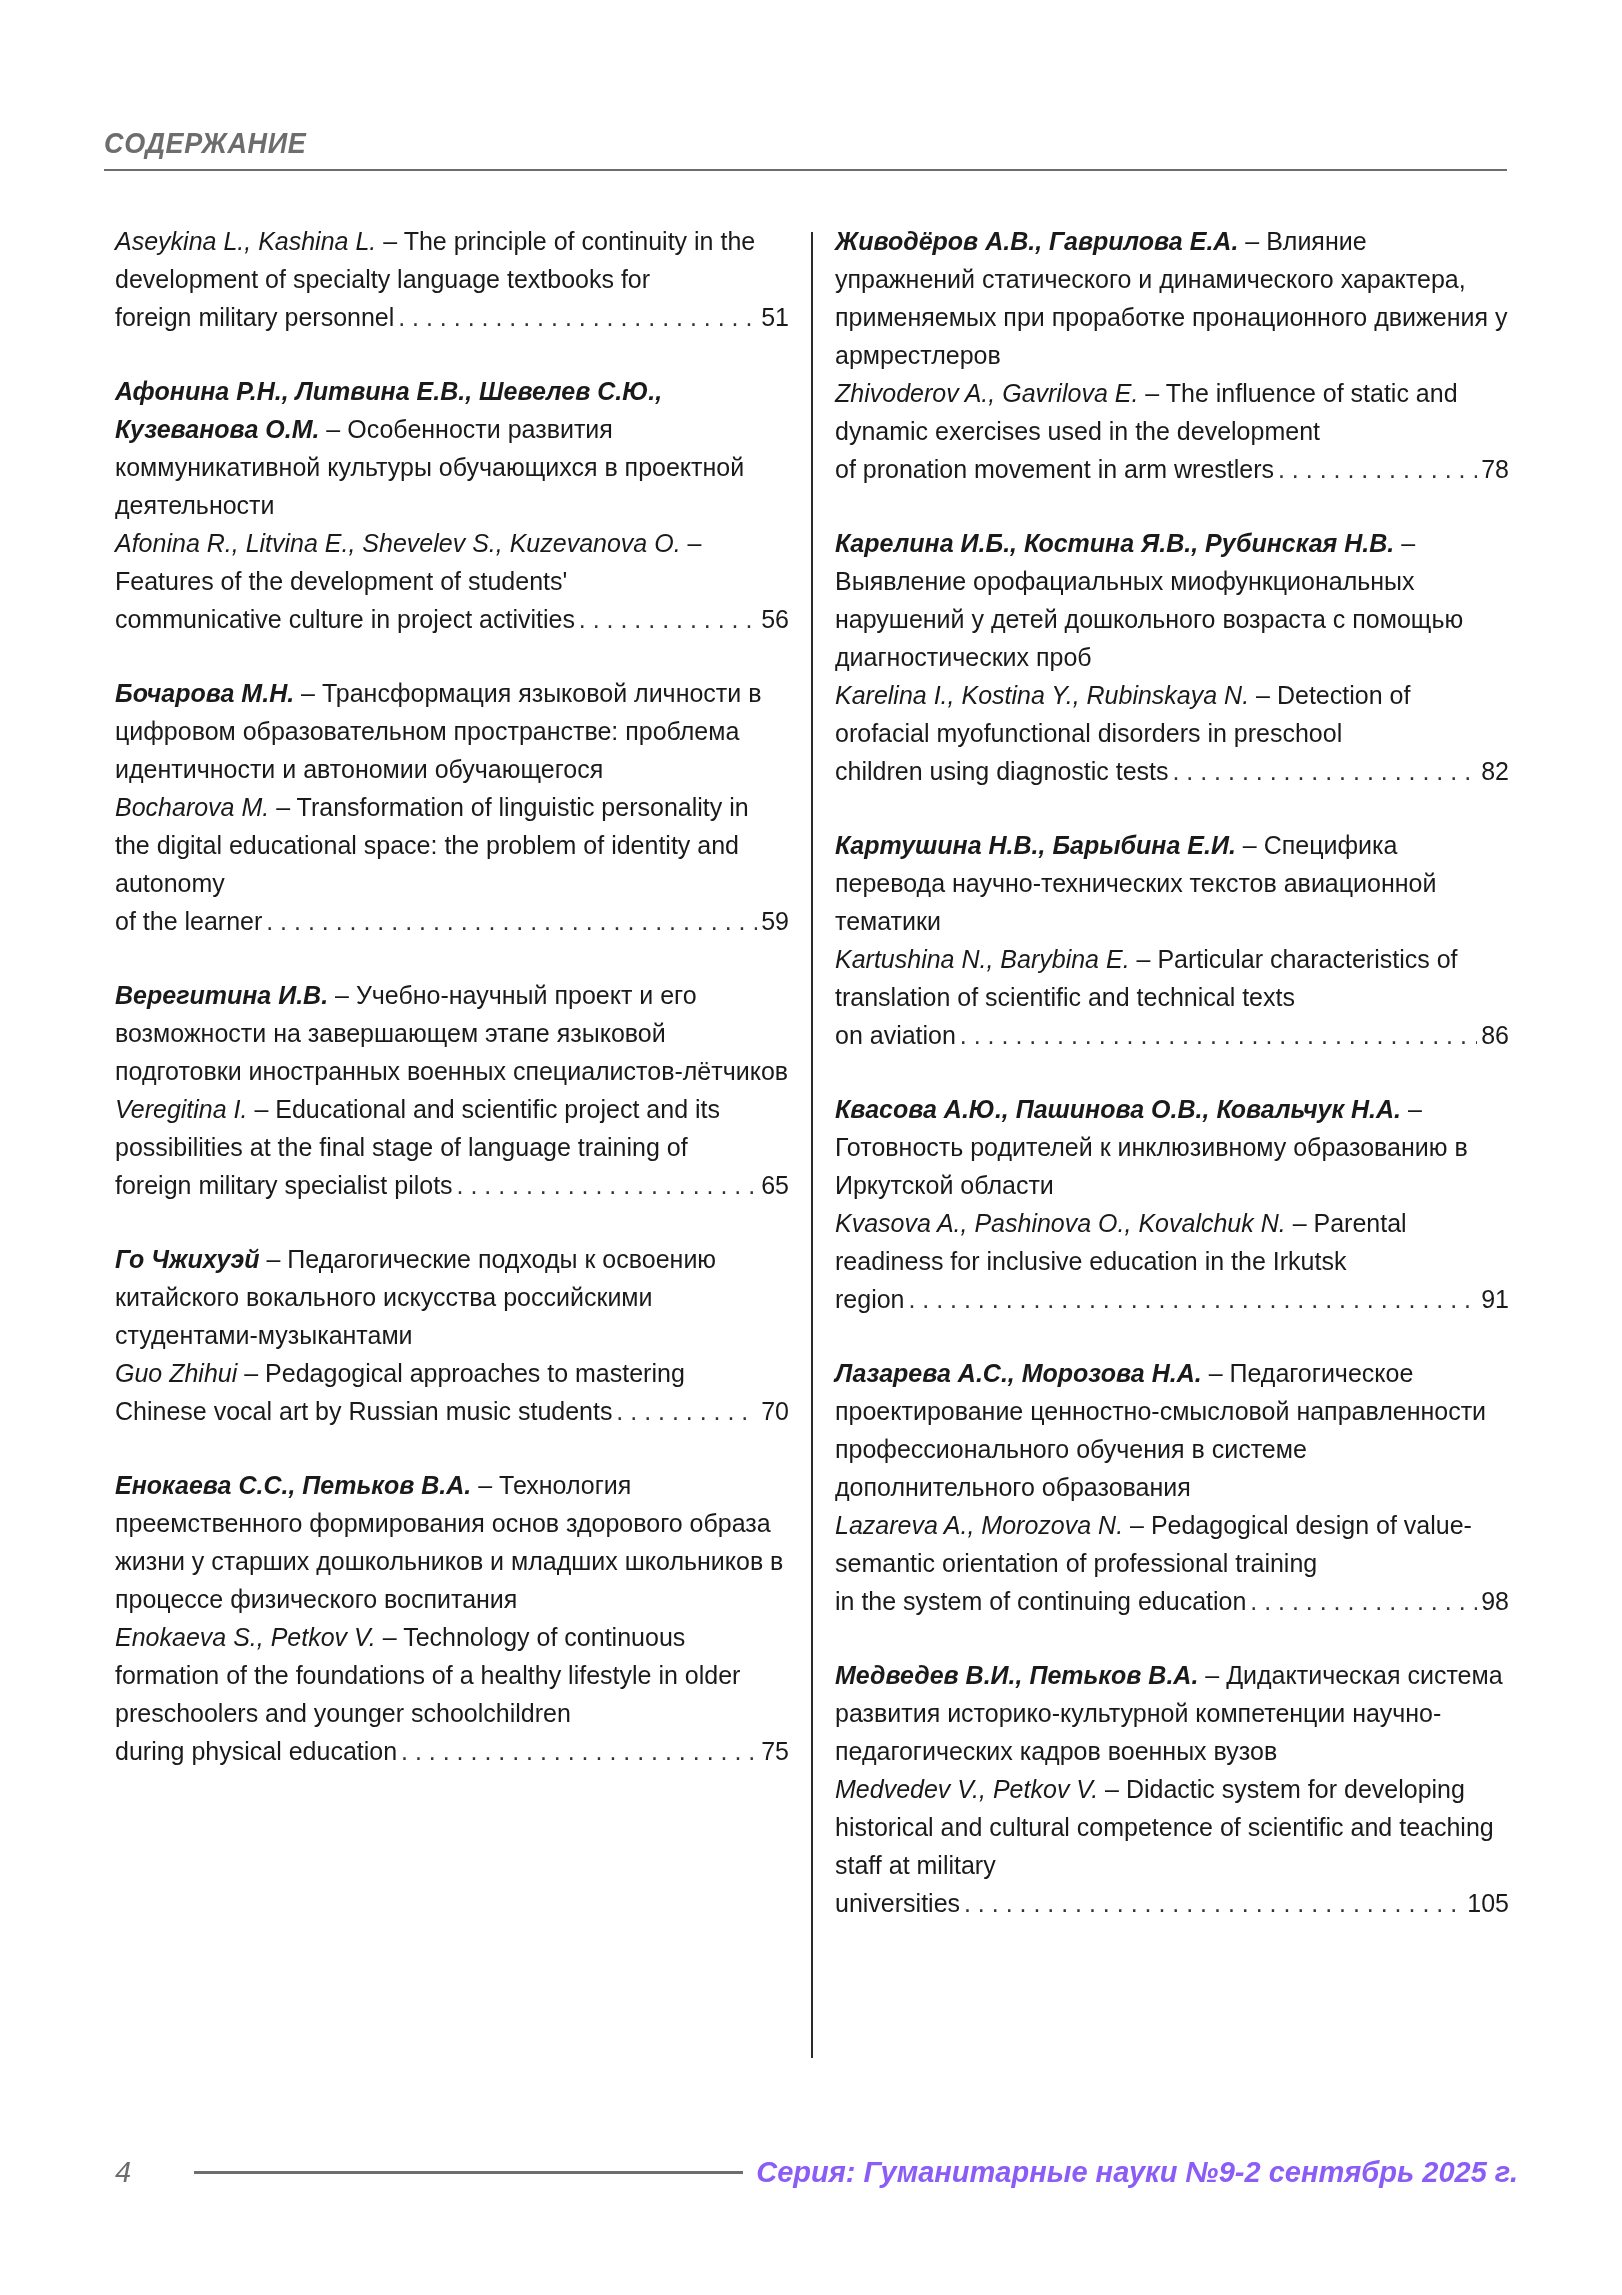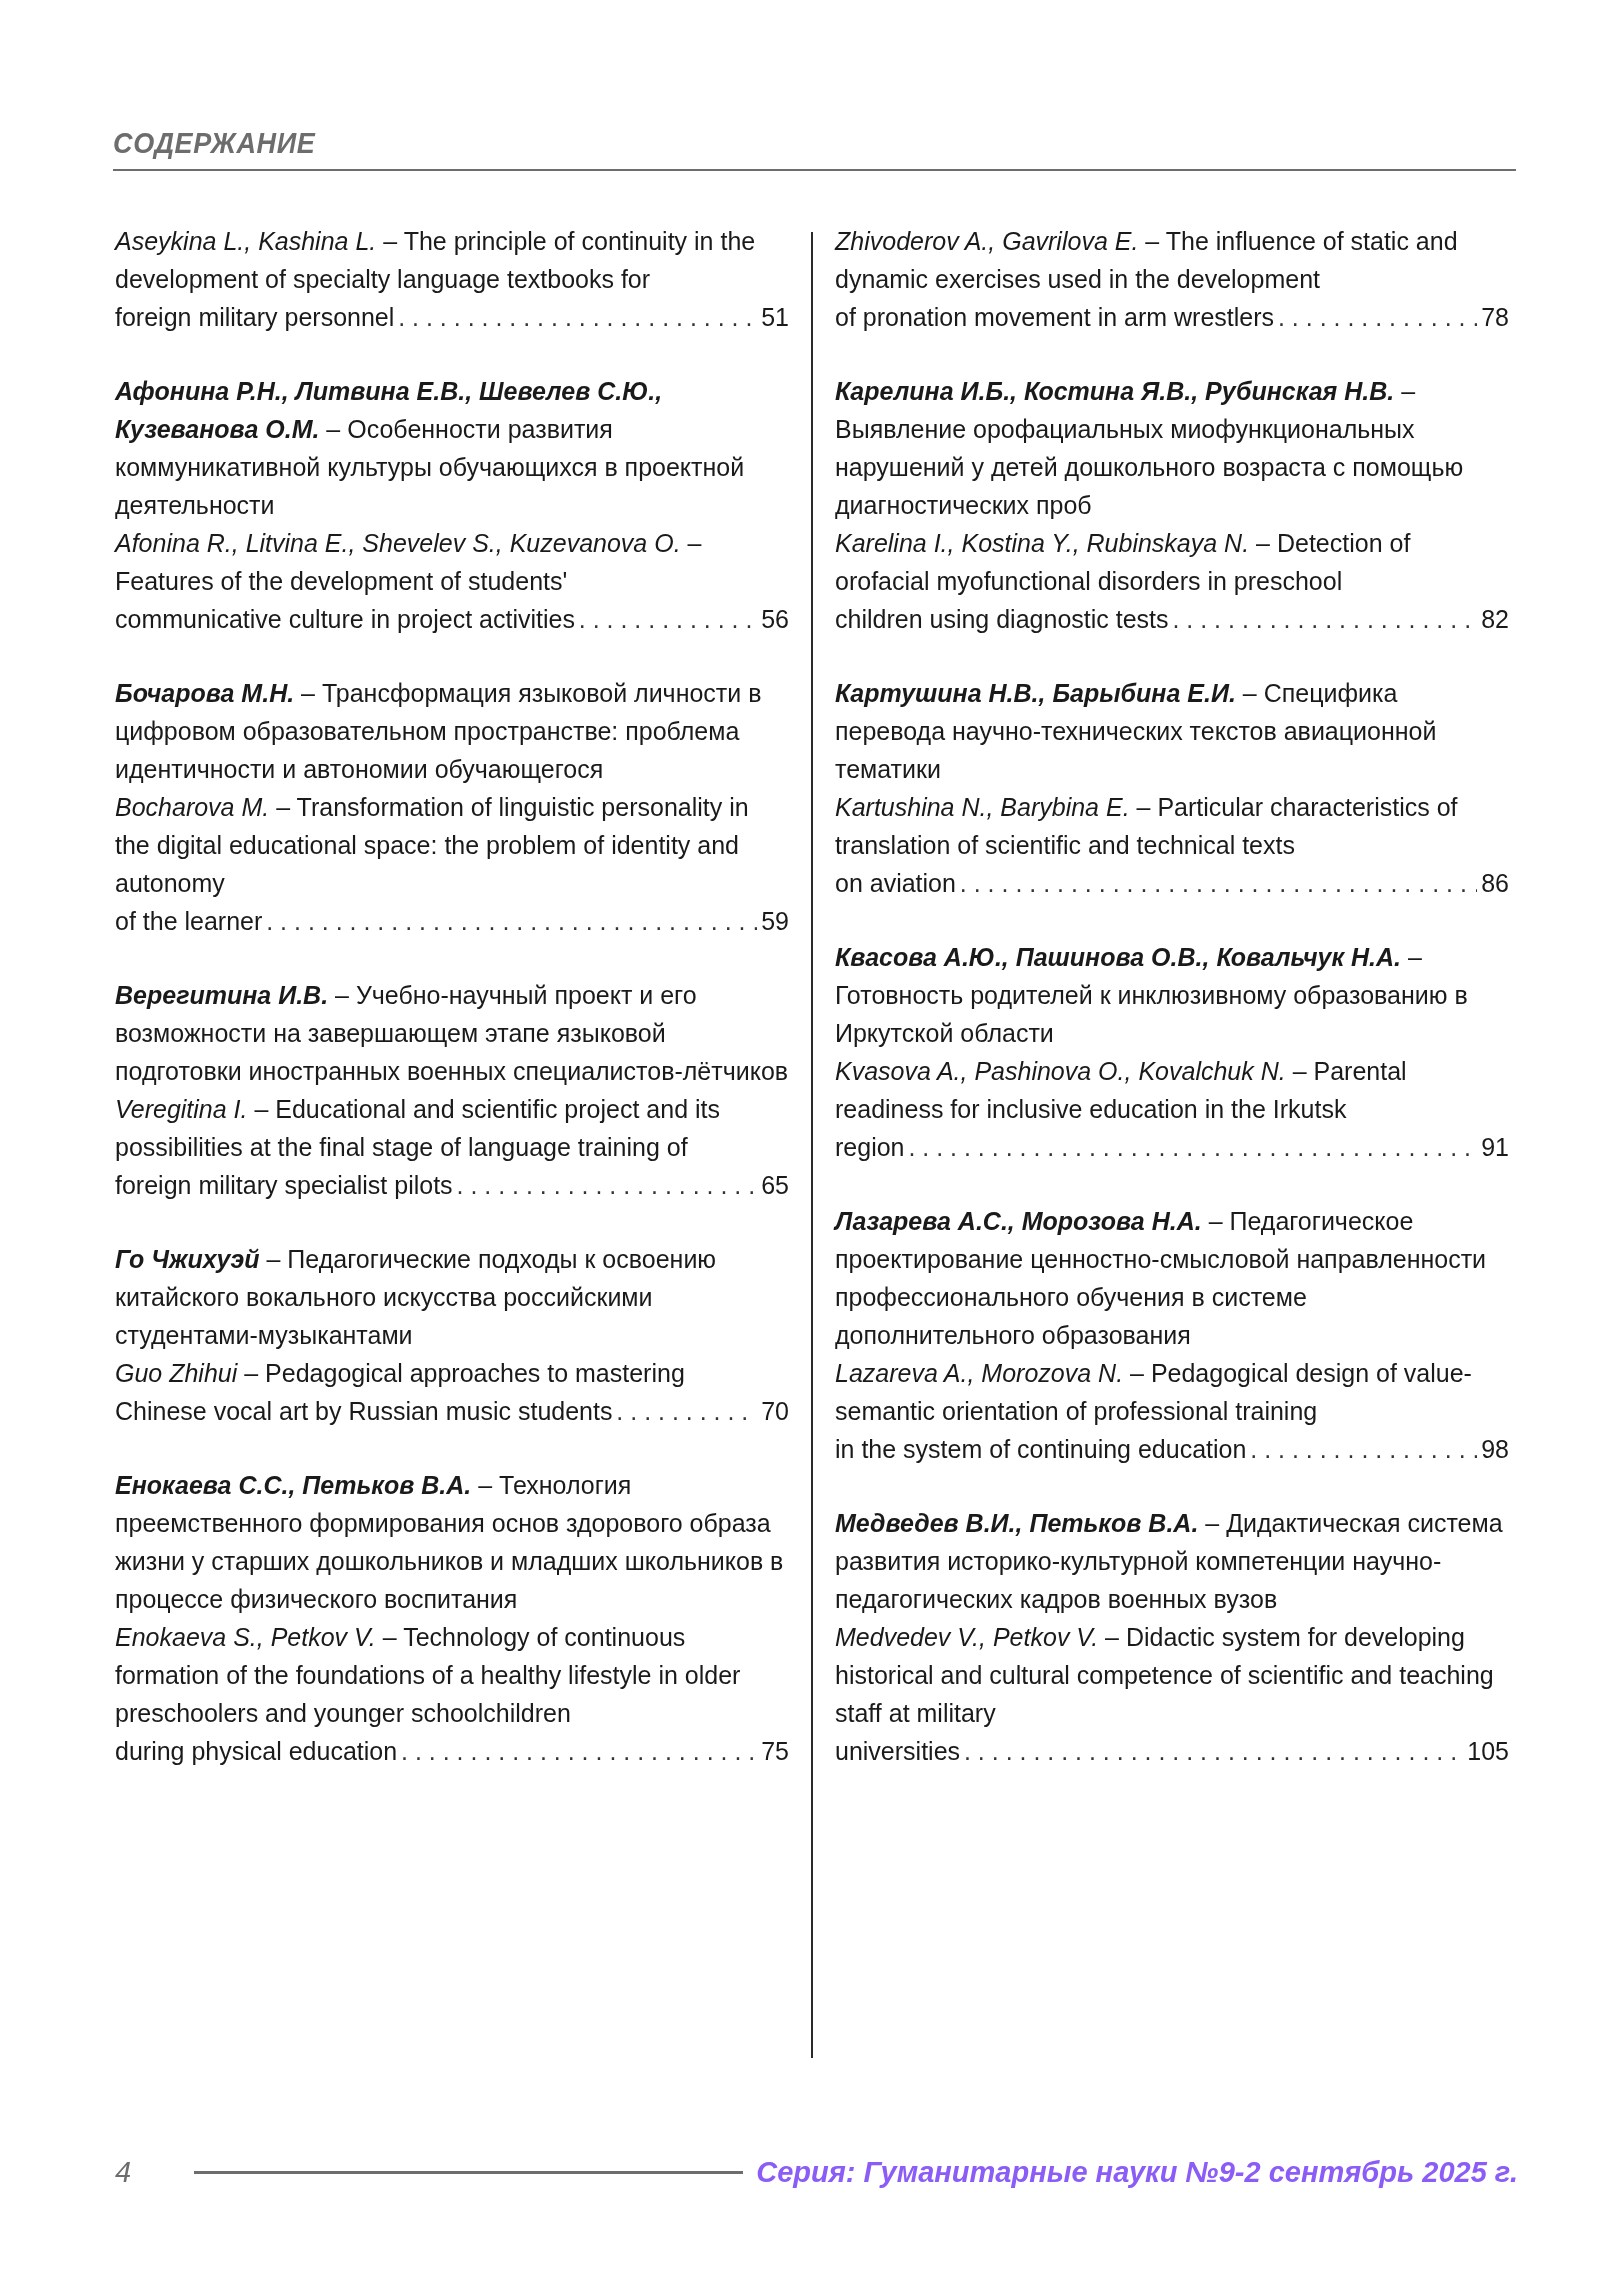--- a/index.html
+++ b/index.html
@@ -1,17 +1,17 @@
 <!DOCTYPE html>
 <html style="font-size:10.5px"><head>
   <meta charset="utf-8">
   <style>
     html, body { margin: 0; padding: 0; background: #ffffff; }
     body { width: 1623px; height: 2295px; position: relative; overflow: hidden; color: #1a1a1a; }
-    .page-header { position: absolute; left: 113px; top: 124px; width: 1403px; }
+    .page-header { position: absolute; left: 104px; top: 124px; width: 1403px; }
     .page-title {
       font-family: "Liberation Sans", sans-serif; font-style: italic; font-weight: bold;
       font-size: 30px; letter-spacing: 0.7px; color: #6d6d6d; line-height: 37px;
       transform: scaleX(0.9); transform-origin: left center; display: inline-block;
     }
     .header-rule { height: 2.6px; background: #6d6d6d; margin-top: 7.9px; }
 
     .columns { position: absolute; left: 115px; top: 222px; width: 1403px; height: 1858px; }
     .col { position: absolute; top: 0; width: 674px; }
     .col-left { left: 0; }
@@ -101,20 +101,21 @@
     <span class="last-line">
       <span class="lead-text">during physical education</span>
       <span class="dots"></span>
       <span class="page-num">75</span>
     </span>
   </div>
 </div>
   <div class="col-divider"></div>
   <div class="col col-right">
   <div class="entry">
+    <span class="ru"><span class="authors-ru">Живодёров А.В., Гаврилова Е.А.</span><span> – Влияние упражнений статического и динамического характера, применяемых при проработке пронационного движения у армрестлеров</span></span>
     <span class="en"><span class="authors-en">Zhivoderov A., Gavrilova E.</span><span> – The influence of static and dynamic exercises used in the development</span></span>
     <span class="last-line">
       <span class="lead-text">of pronation movement in arm wrestlers</span>
       <span class="dots"></span>
       <span class="page-num">78</span>
     </span>
   </div>
 
   <div class="entry">
     <span class="ru"><span class="authors-ru">Карелина И.Б., Костина Я.В., Рубинская Н.В.</span><span> – Выявление орофациальных миофункциональных нарушений у детей дошкольного возраста с помощью диагностических проб</span></span>

